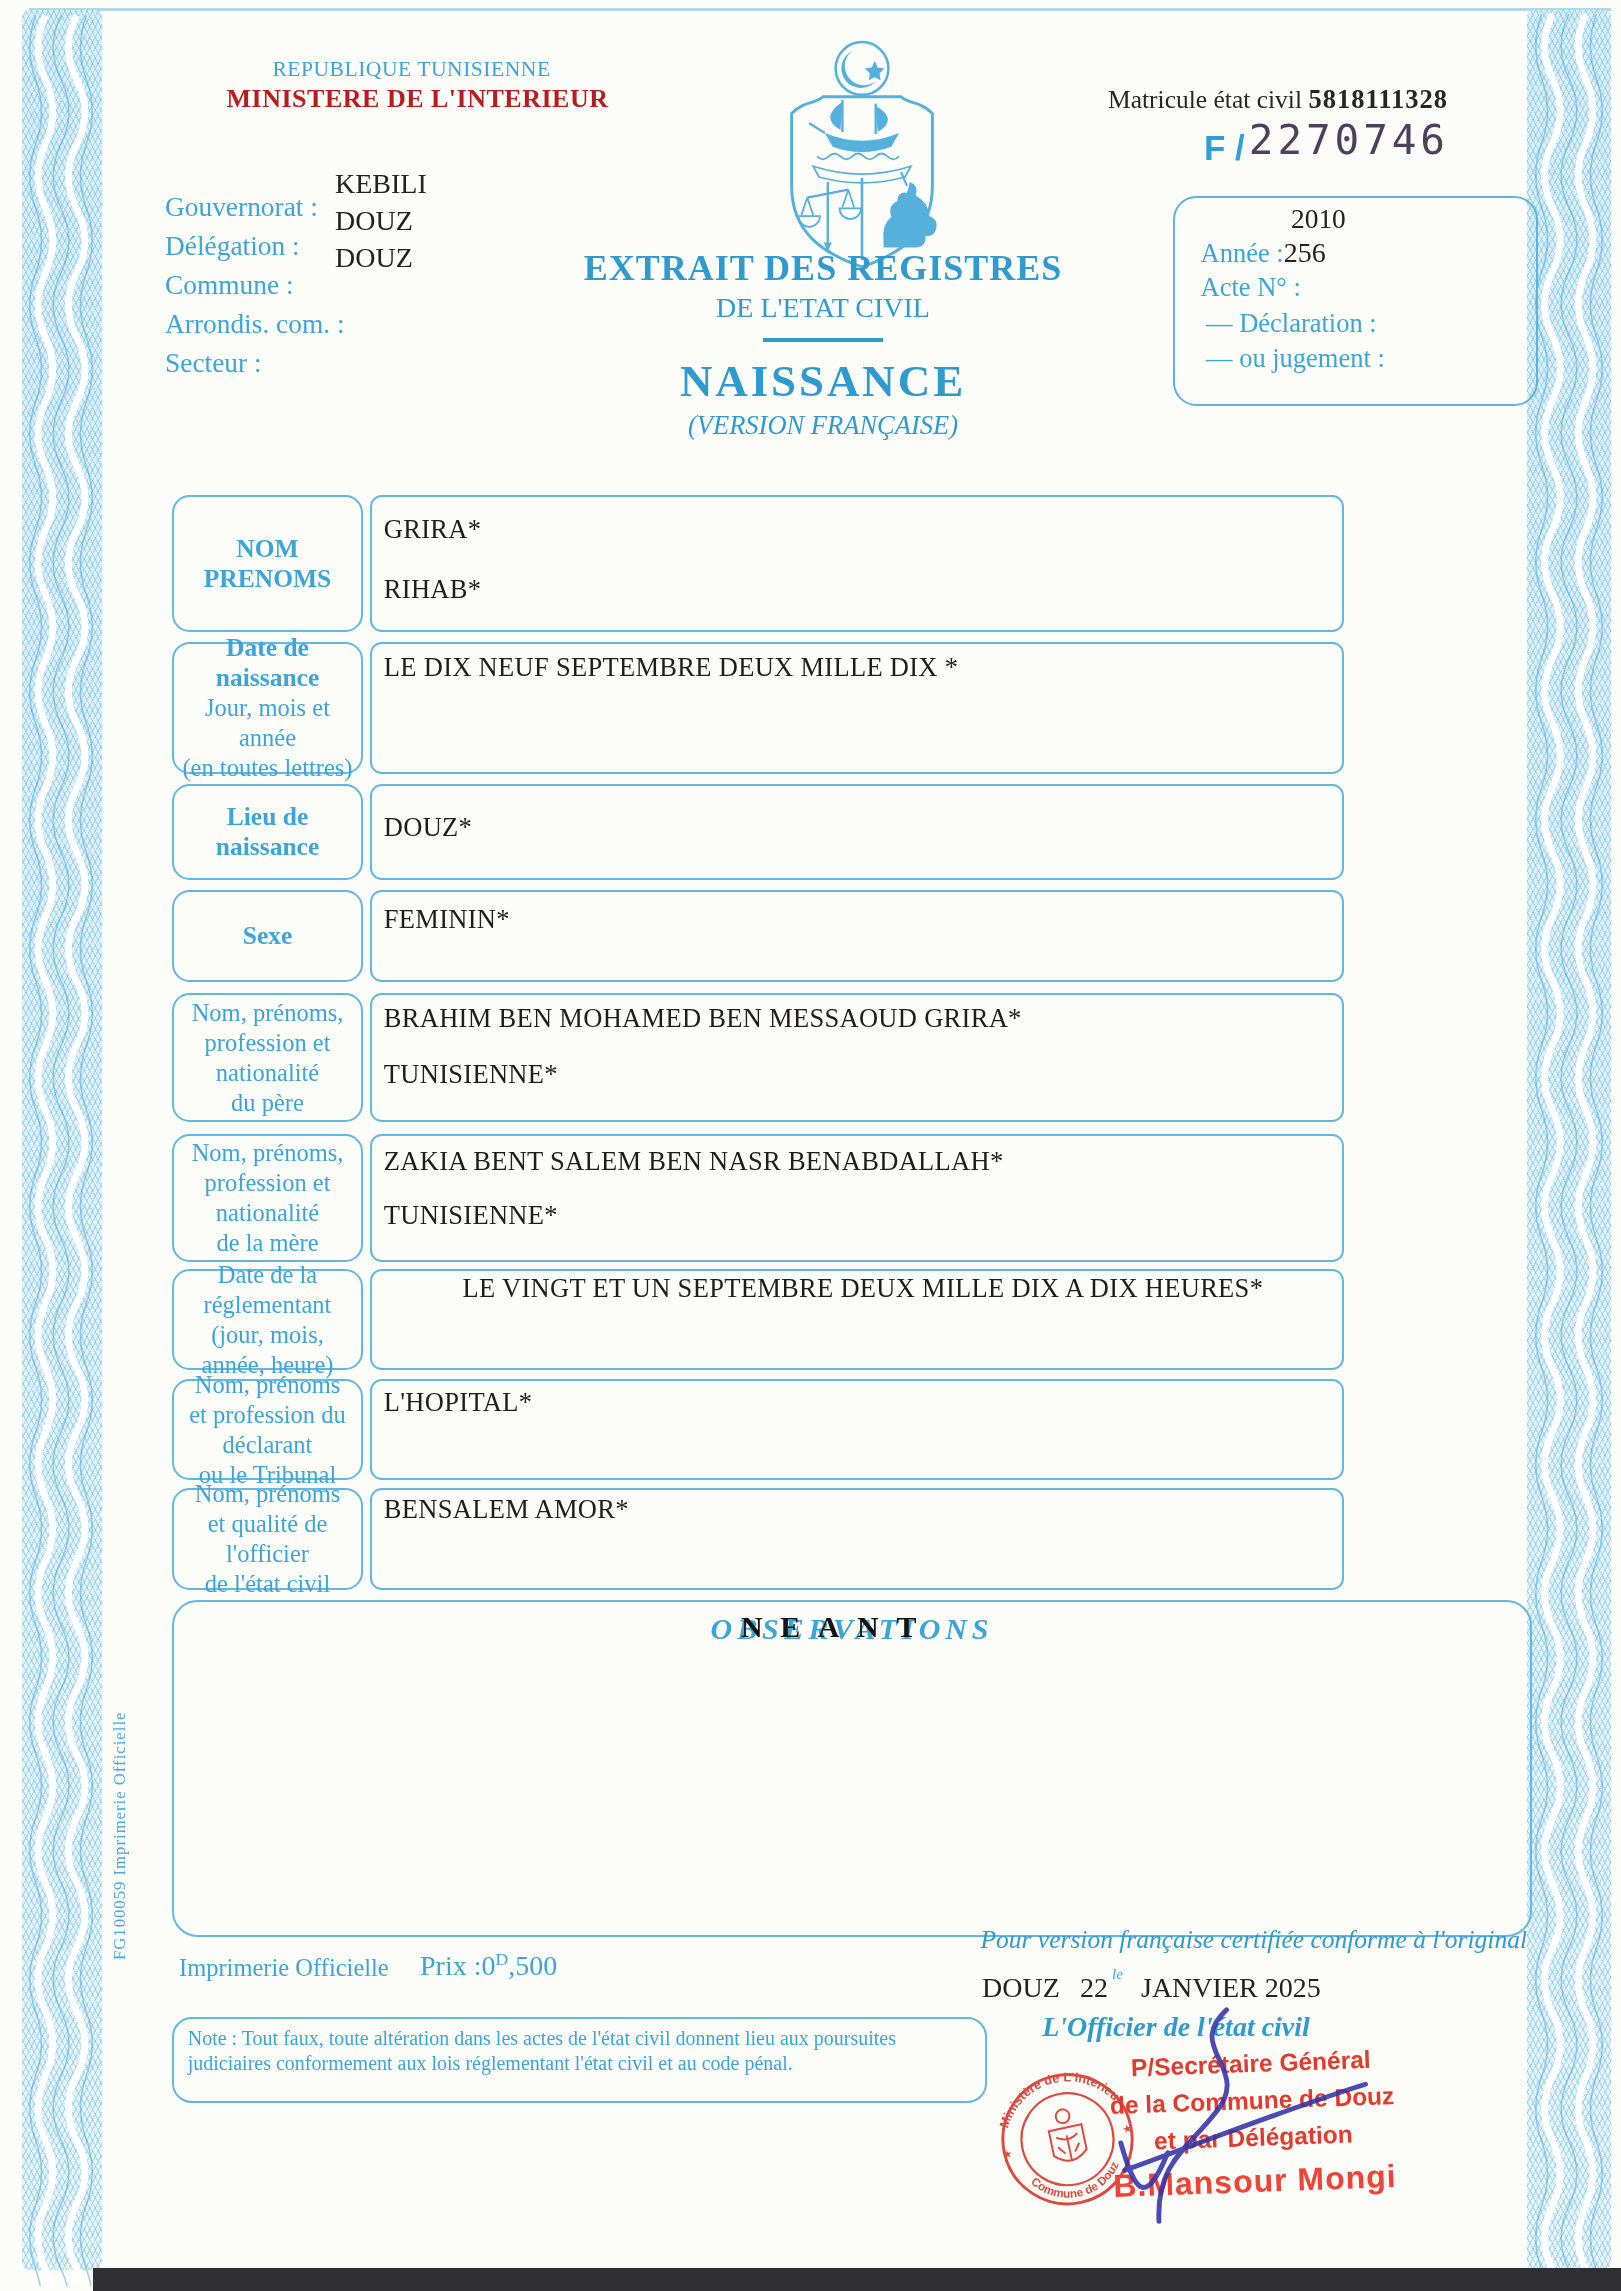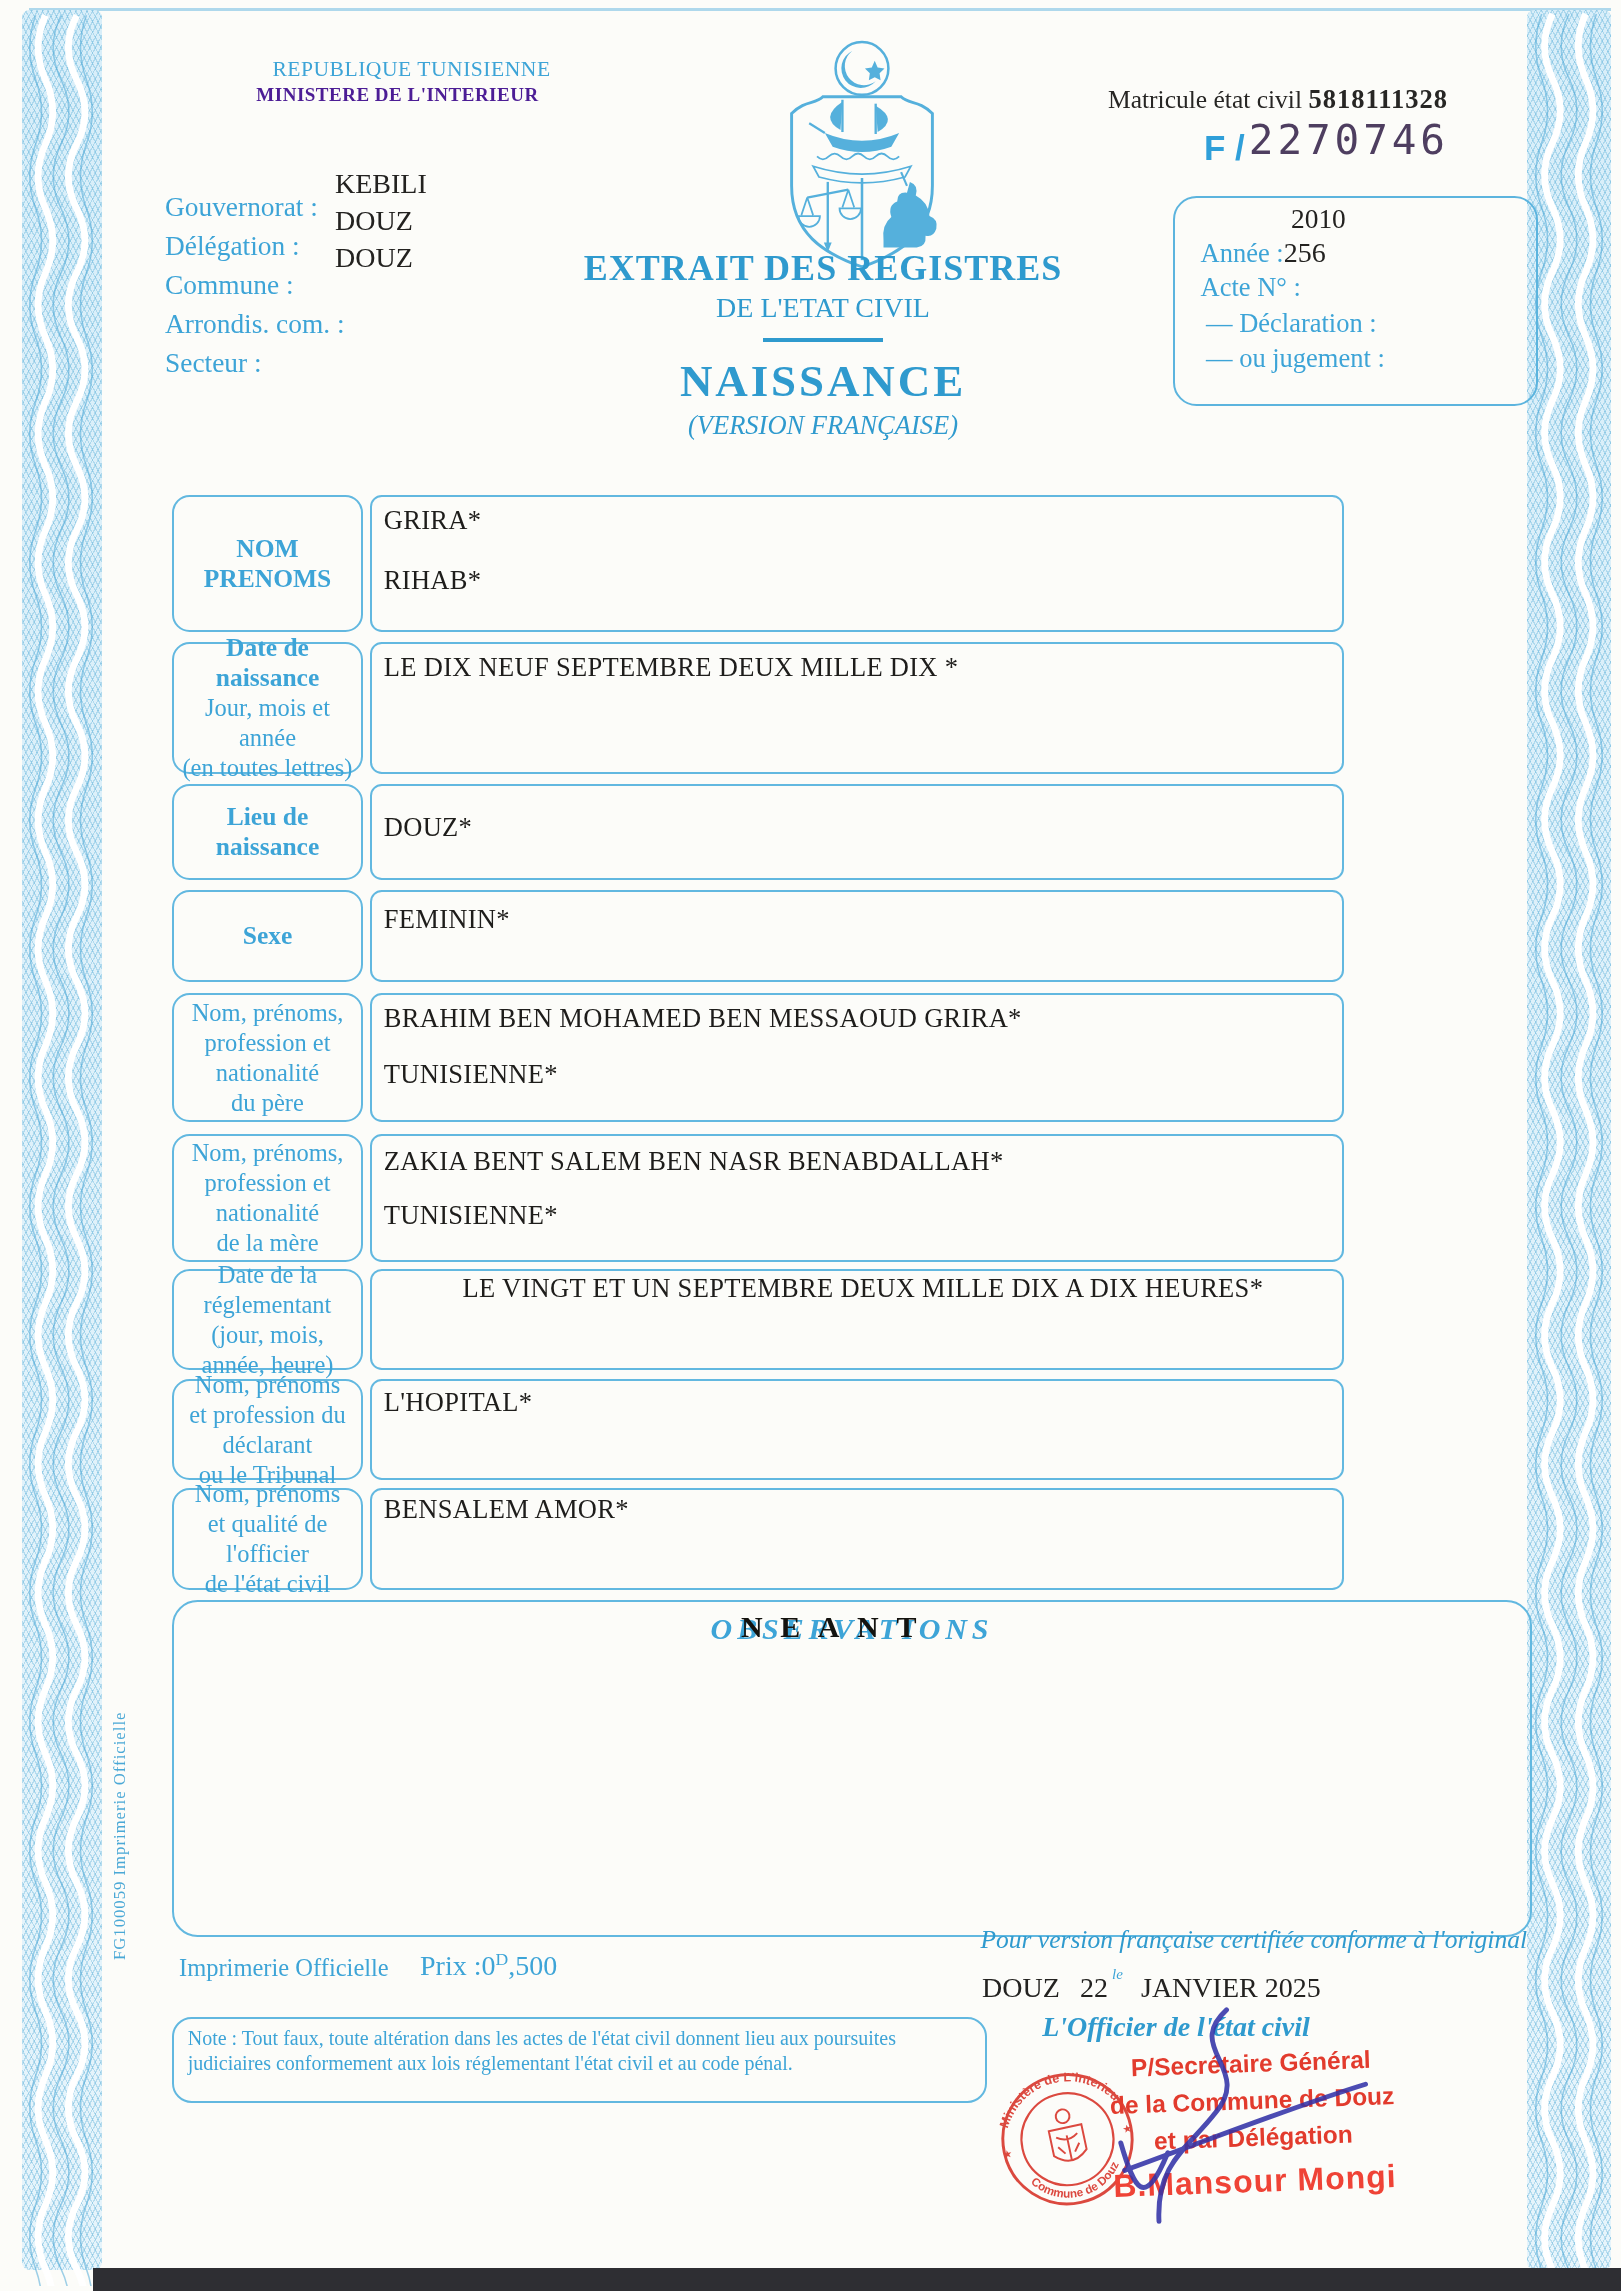--- a/index.html
+++ b/index.html
@@ -12,22 +12,22 @@
        repeating-linear-gradient(-62deg, rgba(70,165,210,.30) 0 1.2px, rgba(0,0,0,0) 1.2px 4.9px),
        linear-gradient(#d8eef9,#e6f4fb);}
   .strip.left{left:21.6px;width:80px;border-radius:7.8px;}
   .strip.right{left:1527px;width:84px;border-radius:7.8px;}
   .strip svg{position:absolute;left:0;top:0;}
   .topline{position:absolute;left:29px;top:7.8px;width:1582px;height:2.9px;background:rgba(110,185,225,.55);}
   .scanbar{position:absolute;left:93px;top:2268px;width:1528px;height:23.5px;background:#2e2e33;}
   
   .country{position:absolute;left:235px;top:57px;width:353px;text-align:center;
            font-size:21.6px;color:#3da4d7;letter-spacing:0.5px;}
-  .ministry{position:absolute;left:172px;top:84px;width:451px;text-align:center;
-           font-size:19px;font-weight:bold;color:#4c1d95;letter-spacing:0.5px;}
+  .ministry{position:absolute;left:192px;top:84px;width:451px;text-align:center;
+           font-size:26px;font-weight:bold;color:#b91c1c;letter-spacing:0.5px;}
   .admin-labels{position:absolute;left:165px;top:188px;font-size:27.4px;color:#3da4d7;line-height:39px;}
   .admin-values{position:absolute;left:335px;top:165px;font-size:28px;color:#232220;line-height:37px;}
   .coa{position:absolute;left:774px;top:39px;}
   .matricule{position:absolute;left:1108px;top:84px;font-size:25.5px;color:#272624;}
   .matricule b{font-size:26.5px;letter-spacing:1px;}
   .fnum{position:absolute;left:1204px;top:116px;}
   .fnum .f{font-family:"Liberation Sans",sans-serif;font-weight:bold;font-size:35px;color:#2f9fd9;}
   .fnum .n{font-family:"DejaVu Sans Mono",monospace;font-size:41px;color:#4e3e60;letter-spacing:3.9px;vertical-align:5.9px;}
   .actebox{position:absolute;left:1173px;top:196px;width:361px;height:206px;
            border:2.9px solid #5cb4de;border-radius:23.5px;font-size:26.5px;}
@@ -175,21 +175,21 @@
   <div class="t2">DE L'ETAT CIVIL</div>
   <div class="trule"></div>
   <div class="t3">NAISSANCE</div>
   <div class="t4">(VERSION FRANÇAISE)</div>
 
   <div class="row" style="top:495px;height:137px;">
     <div class="lbox">
       <div class="lb">NOM</div>
       <div class="lb">PRENOMS</div>
     </div>
-    <div class="vbox" style="padding-top:8px;row-gap:29px;">
+    <div class="vbox" style="padding-top:17px;row-gap:29px;">
       <div>GRIRA*</div>
       <div>RIHAB*</div>
     </div>
   </div>
 
   <div class="row" style="top:642px;height:132px;">
     <div class="lbox">
       <div class="lb">Date de naissance</div>
       <div>Jour, mois et année</div>
       <div>(en toutes lettres)</div>

